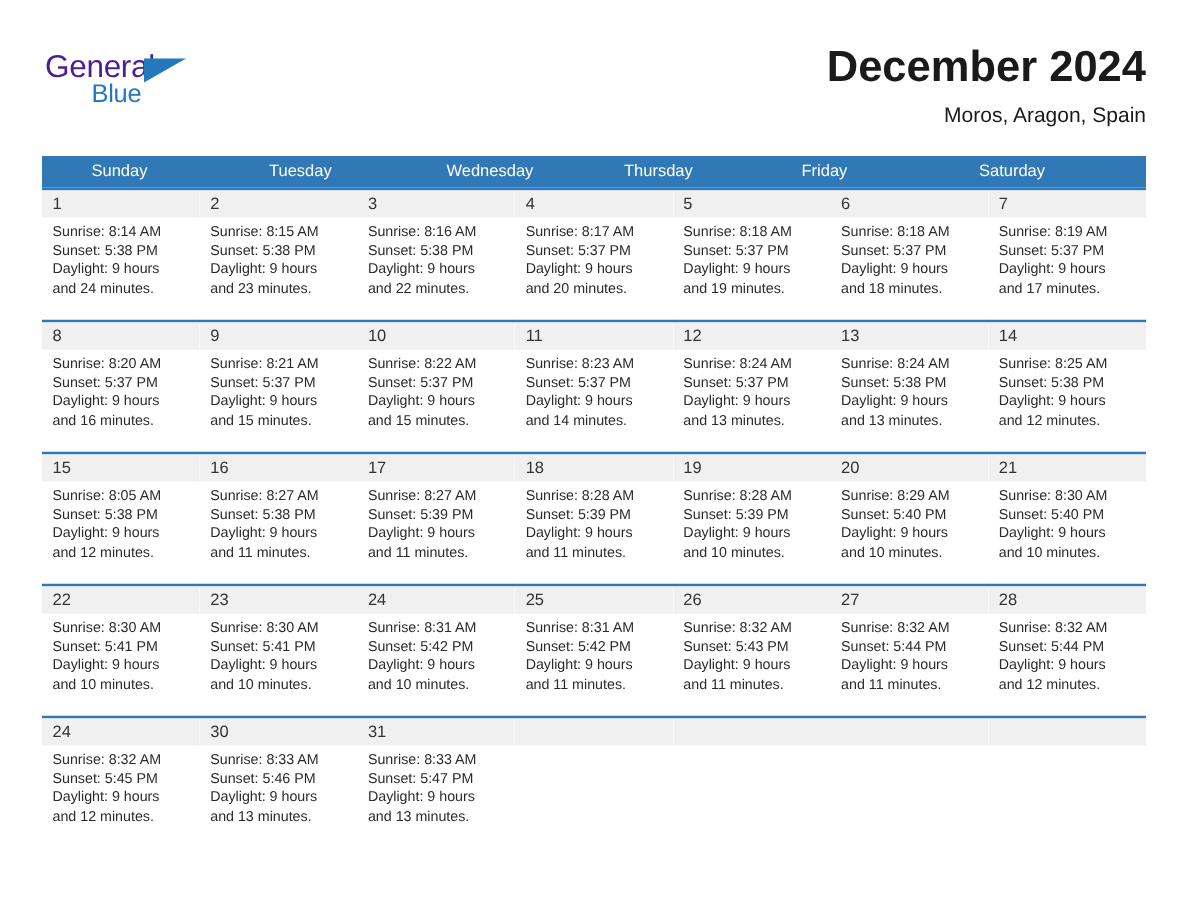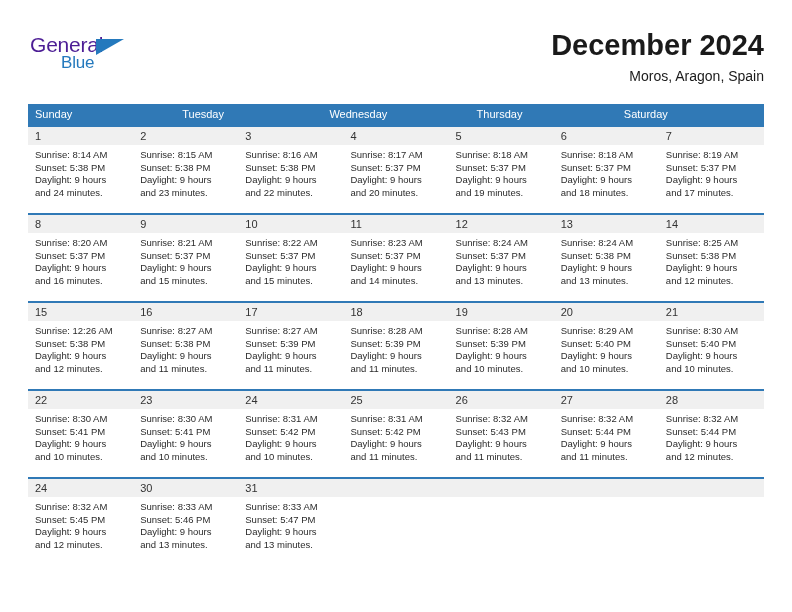--- a/index.html
+++ b/index.html
@@ -90,20 +90,21 @@
   .calendar {
     position: absolute;
     left: 28px;
     top: 104px;
     width: 736px;
   }
   .weekday-header {
     display: flex;
     background: #3079b6;
     height: 21px;
+    padding-left: 26px;
   }
   .weekday-cell {
     flex: 1 1 0;
     color: #ffffff;
     font-size: 11px;
     line-height: 21px;
     padding-left: 7px;
     box-sizing: border-box;
     white-space: nowrap;
     overflow: hidden;
@@ -167,20 +168,21 @@
 
   </div>
 
   <div class="calendar">
 
     <div class="weekday-header">
       <div class="weekday-cell">Sunday</div>
       <div class="weekday-cell">Tuesday</div>
       <div class="weekday-cell">Wednesday</div>
       <div class="weekday-cell">Thursday</div>
+      <div class="weekday-cell">Friday</div>
       <div class="weekday-cell">Saturday</div>
     </div>
 
     <div class="week-row">
       <div class="day-cell">
         <div class="day-number-band">1</div>
         <div class="day-details">
           <div>Sunrise: 8:14 AM</div>
           <div>Sunset: 5:38 PM</div>
           <div>Daylight: 9 hours</div>
@@ -306,21 +308,21 @@
           <div>Daylight: 9 hours</div>
           <div>and 12 minutes.</div>
         </div>
       </div>
     </div>
 
     <div class="week-row">
       <div class="day-cell">
         <div class="day-number-band">15</div>
         <div class="day-details">
-          <div>Sunrise: 12:26 AM</div>
+          <div>Sunrise: 8:05 AM</div>
           <div>Sunset: 5:38 PM</div>
           <div>Daylight: 9 hours</div>
           <div>and 12 minutes.</div>
         </div>
       </div>
       <div class="day-cell">
         <div class="day-number-band">16</div>
         <div class="day-details">
           <div>Sunrise: 8:27 AM</div>
           <div>Sunset: 5:38 PM</div>

